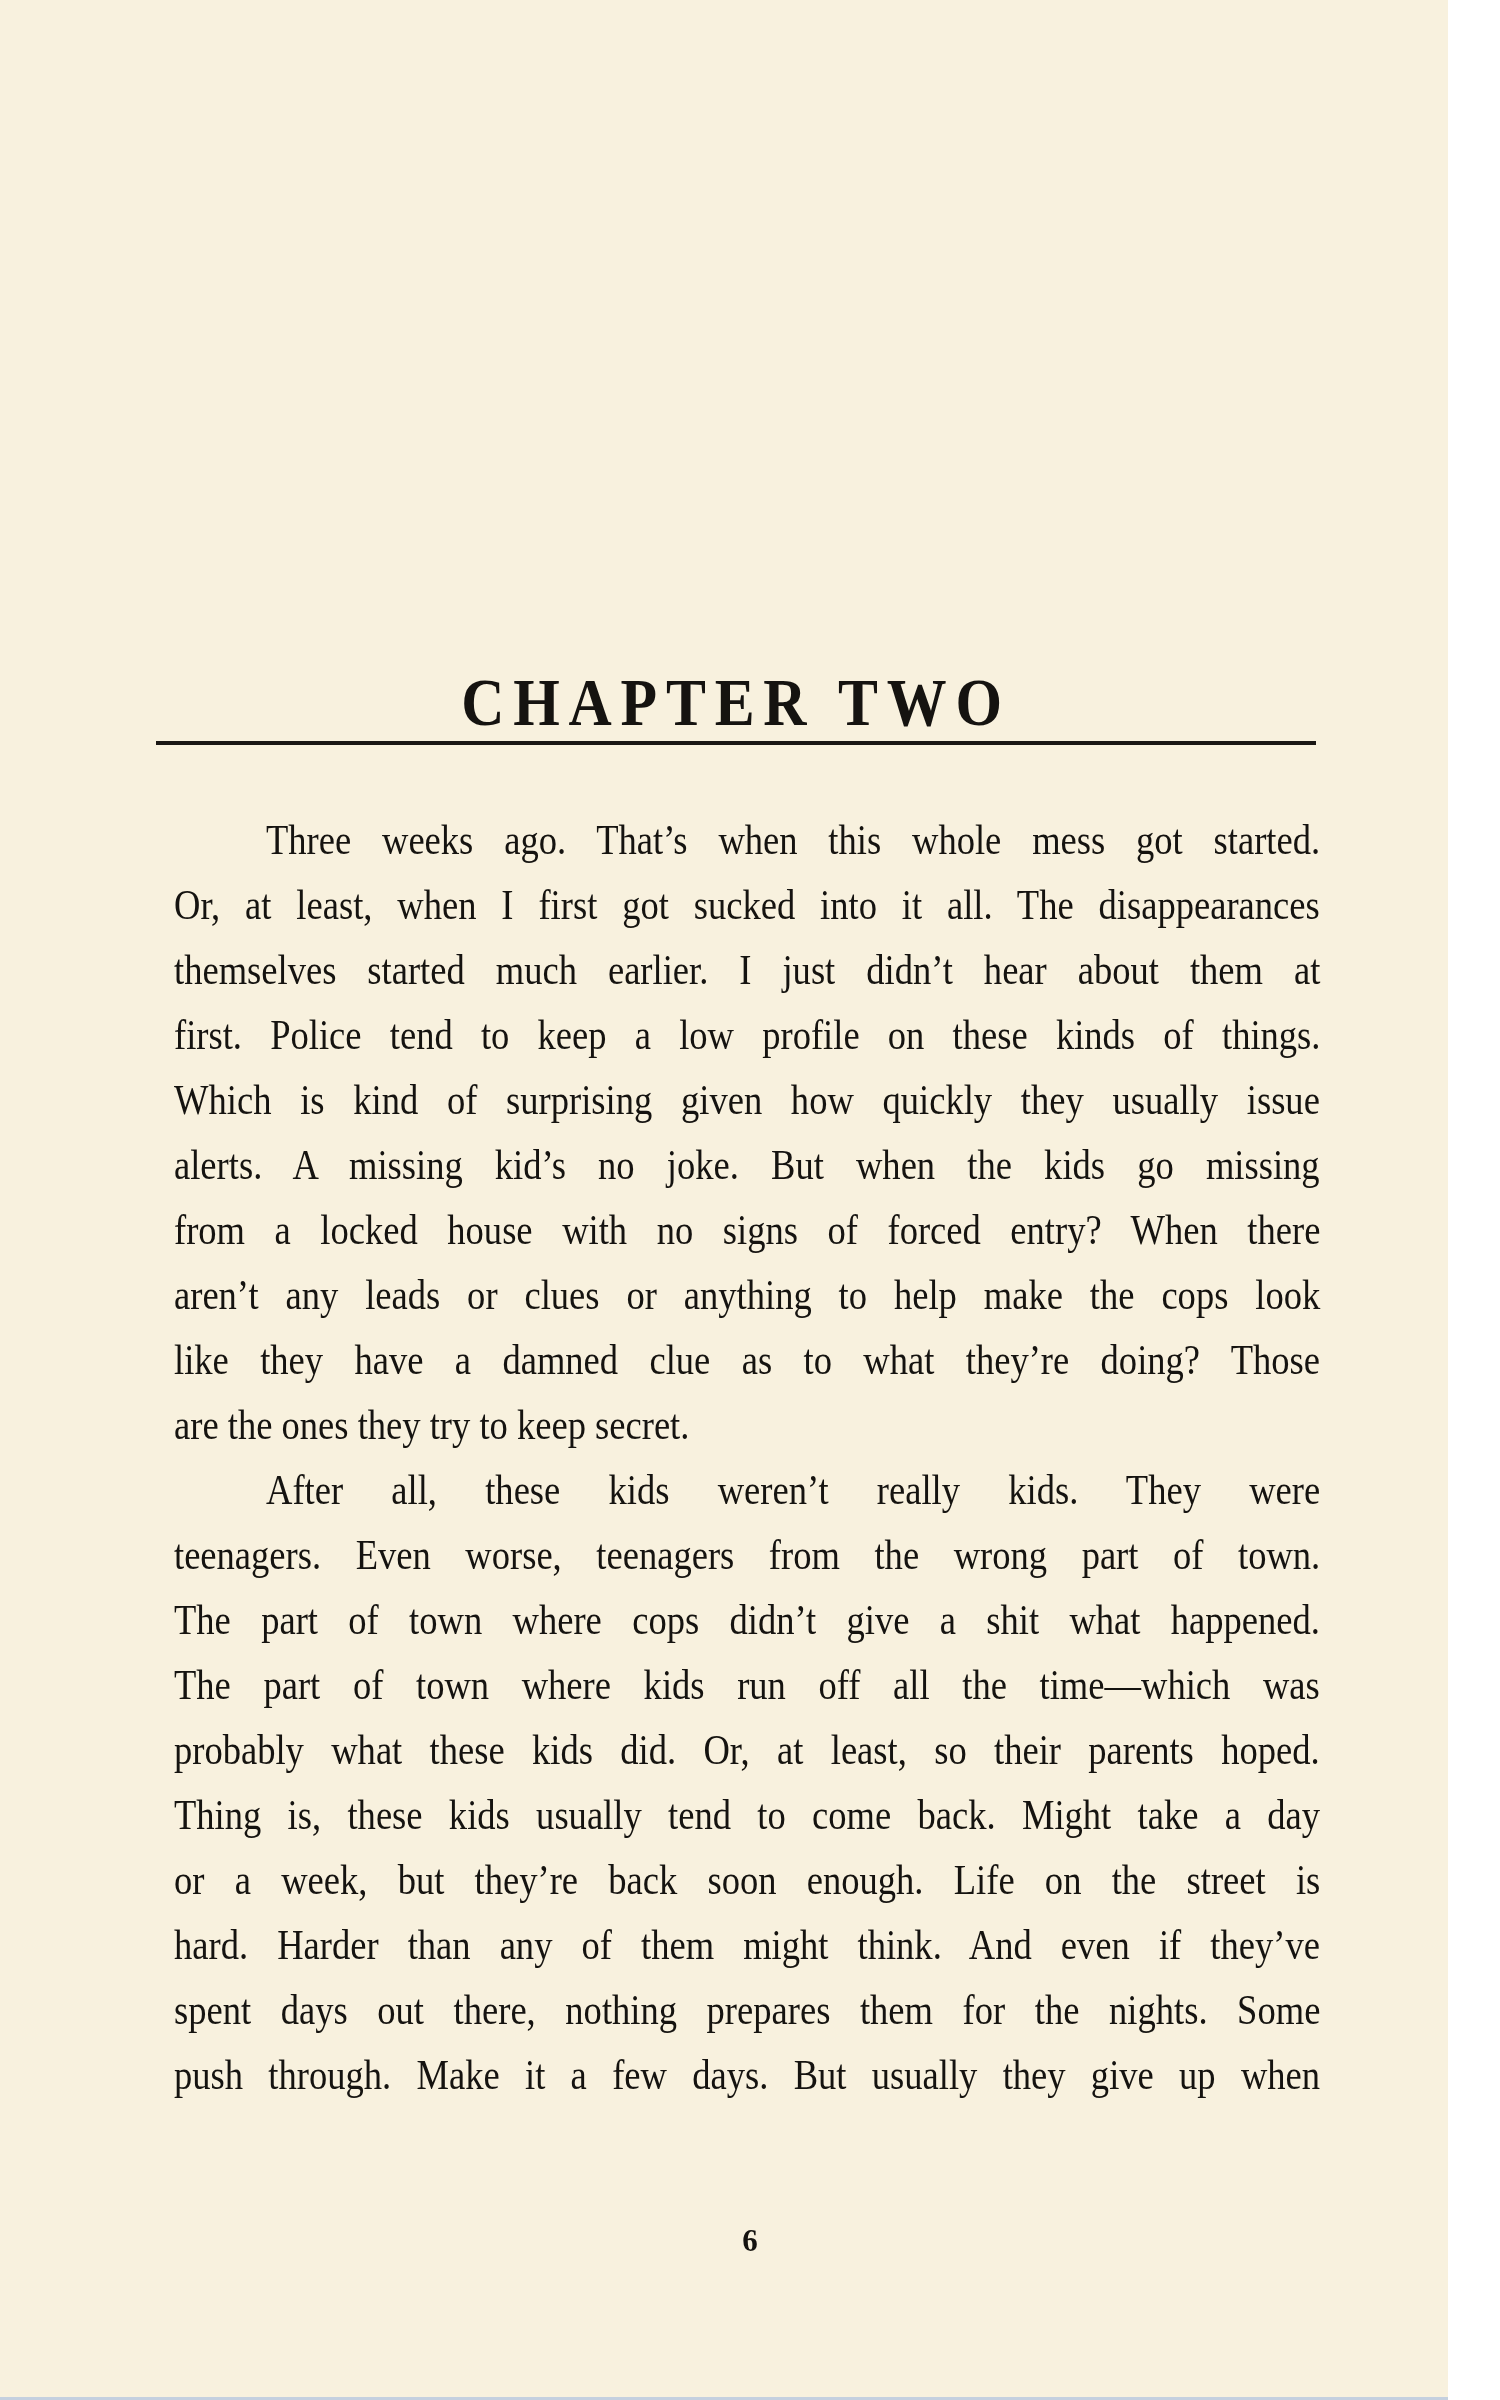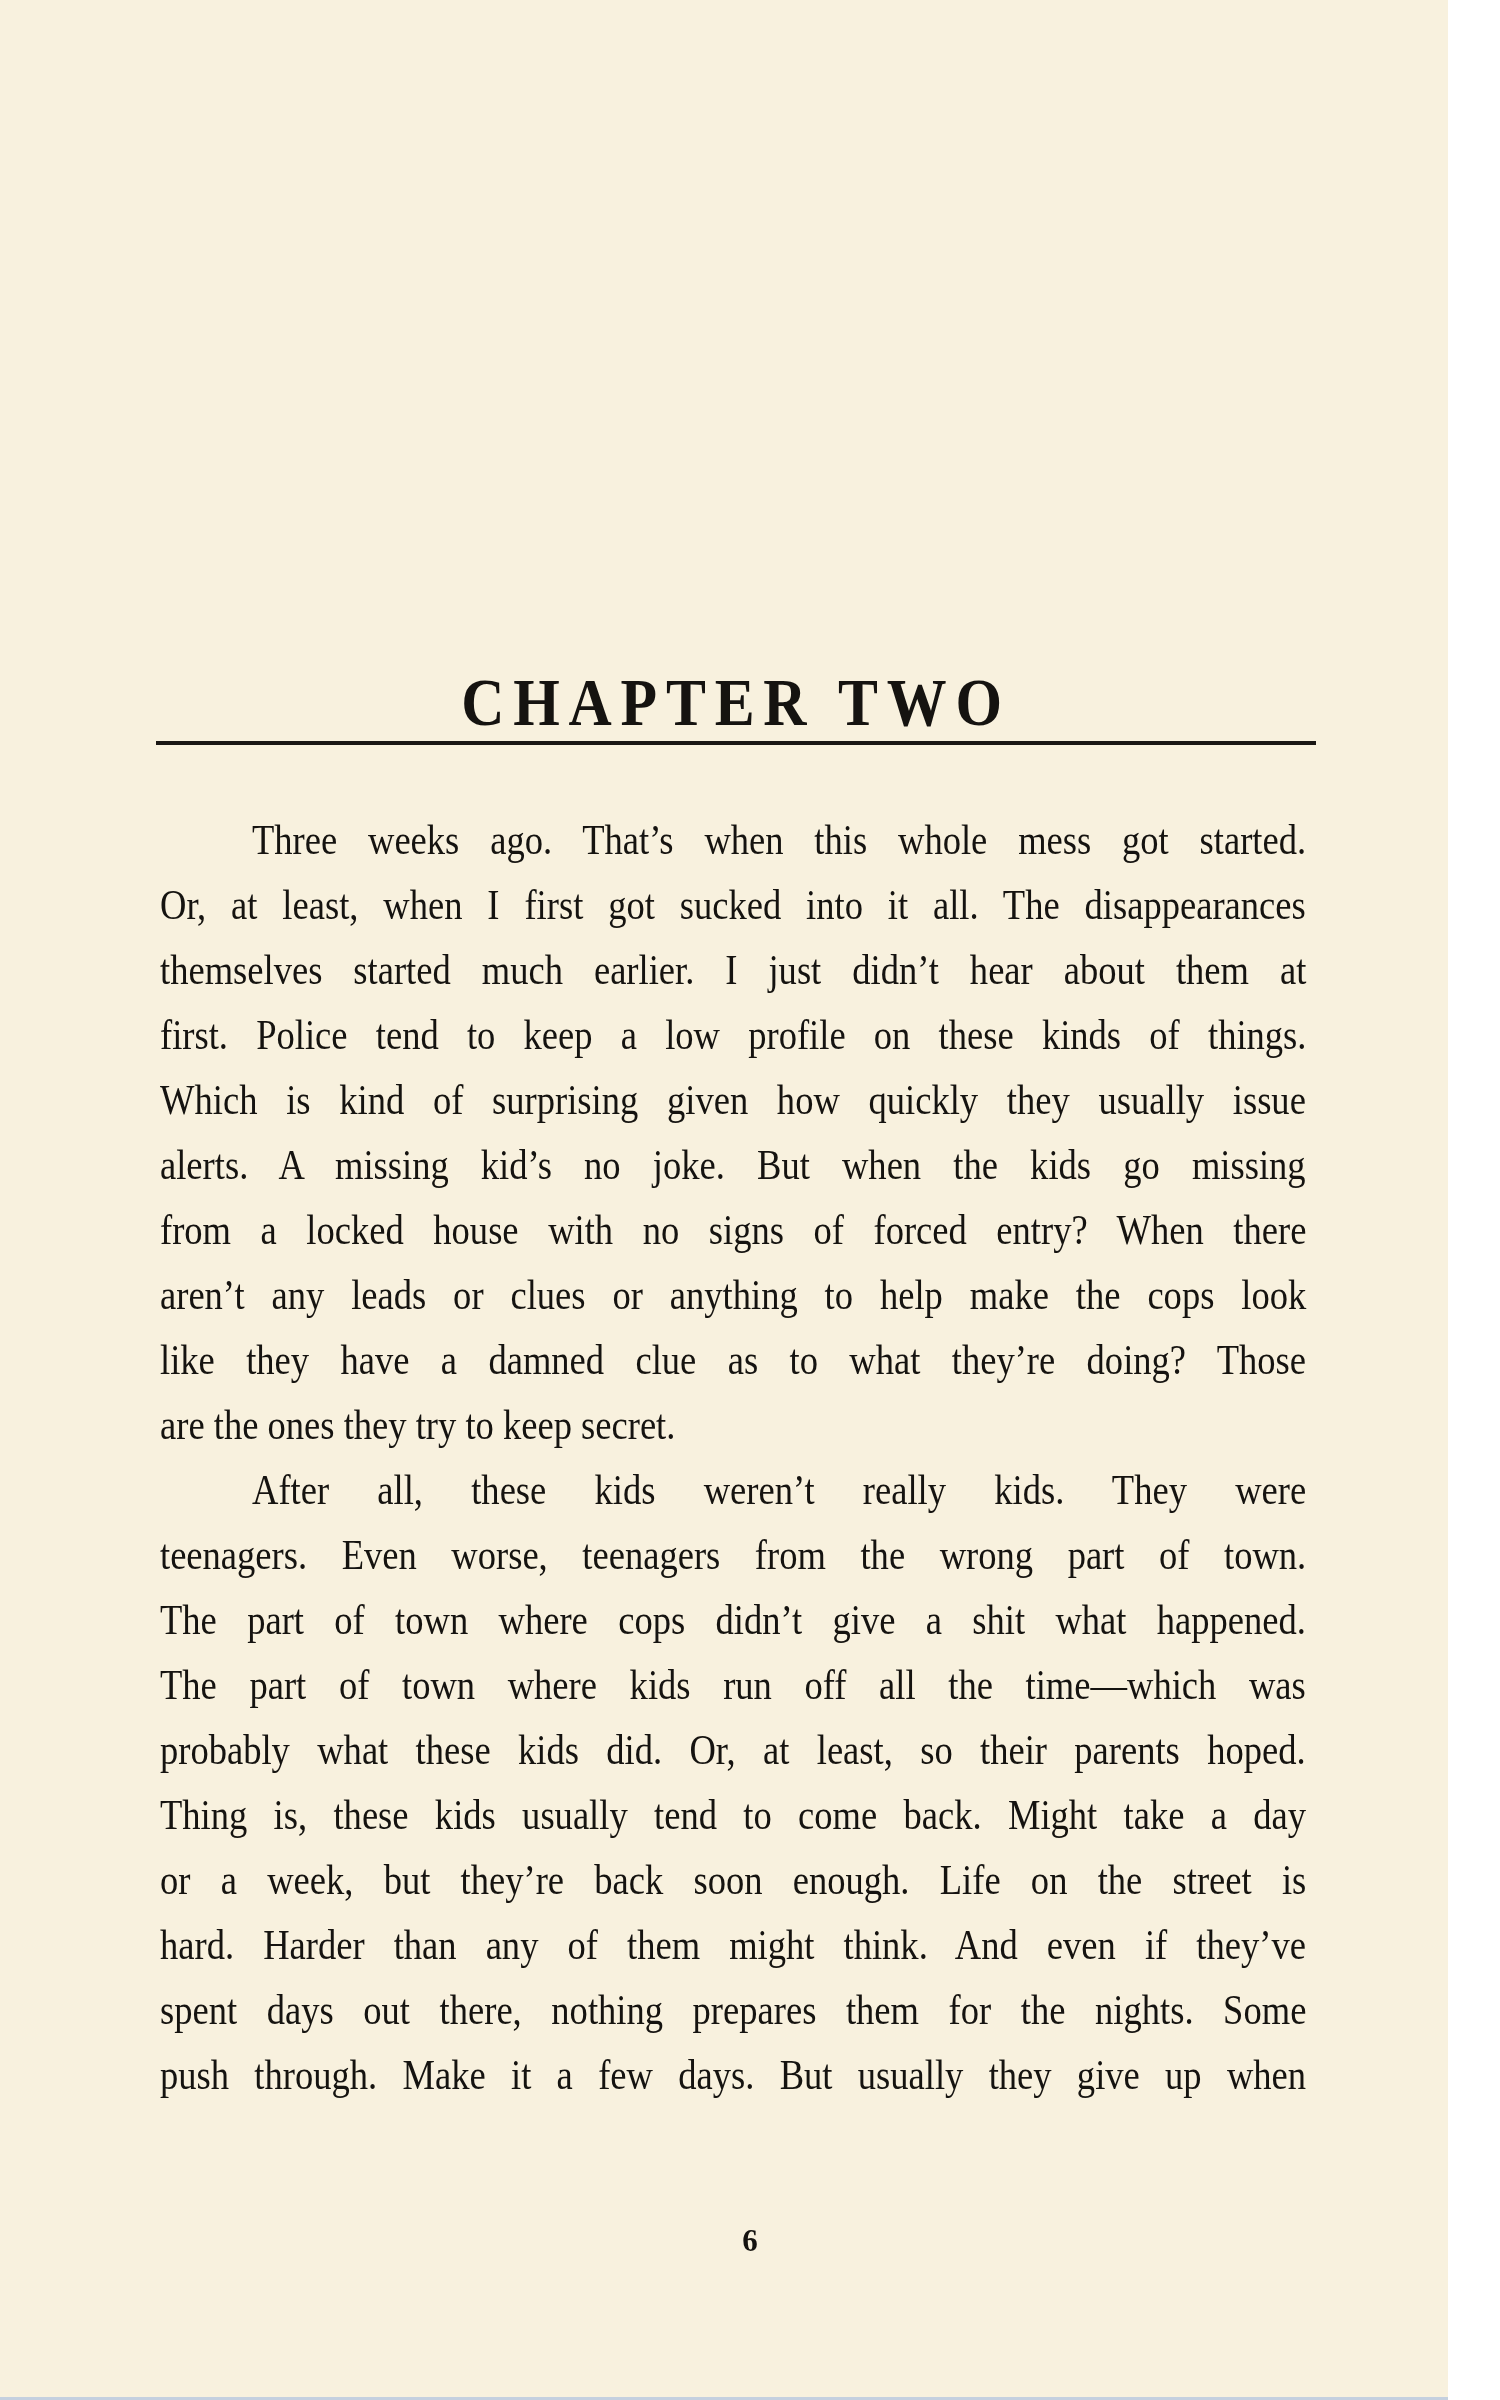--- a/index.html
+++ b/index.html
@@ -23,21 +23,21 @@
     transform-origin: center top;
     white-space: nowrap;
   }
   .title-rule {
     position: absolute;
     top: 741px; left: 156px; width: 1160px; height: 4px;
     background: var(--rule, #1a1714);
   }
   .body-text {
     position: absolute;
-    top: 808px; left: 160px; width: 1146px;
+    top: 808px; left: 174px; width: 1146px;
     font-size: 42px;
   }
   .line {
     height: 65px;
     line-height: 65px;
     white-space: nowrap;
     box-sizing: border-box;
     transform-origin: left center;
   }
   .page-number {

